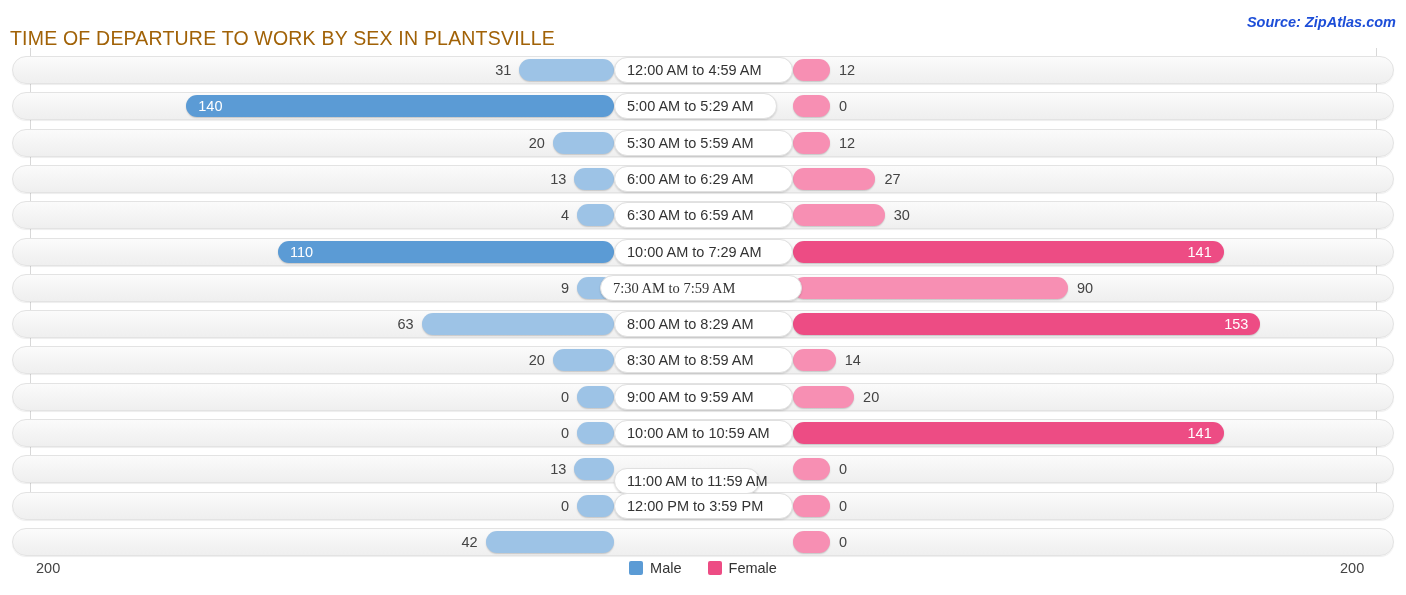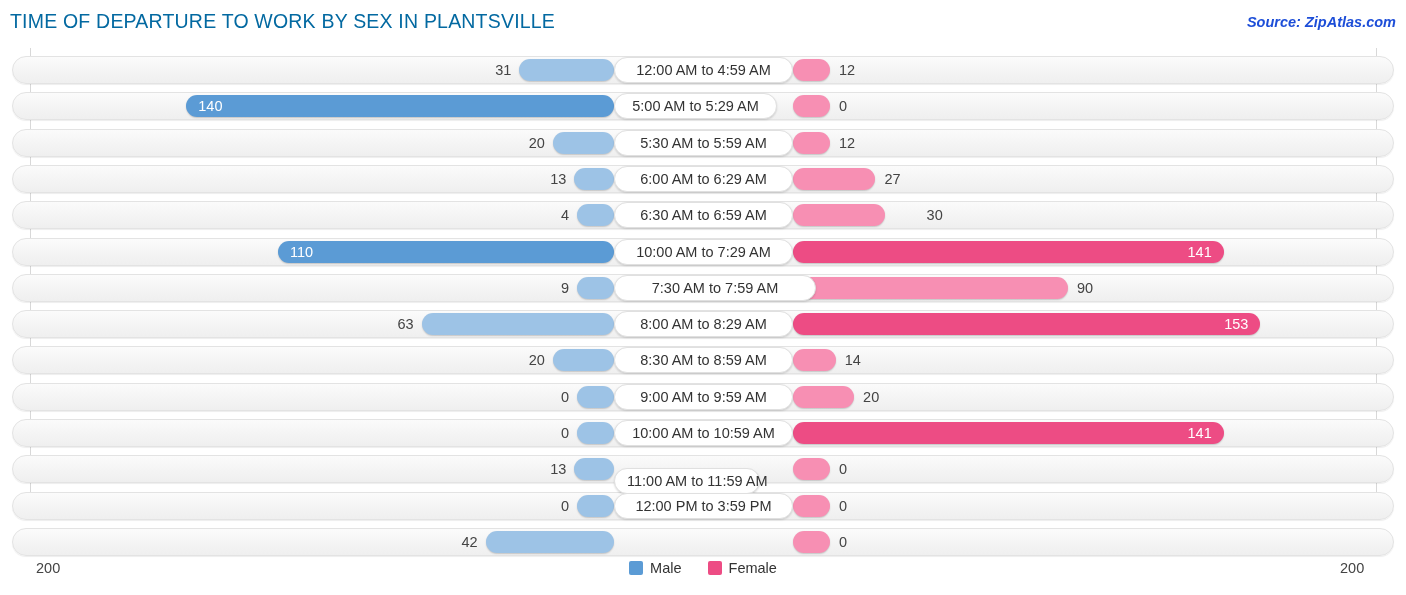--- a/index.html
+++ b/index.html
@@ -16,25 +16,25 @@
     position: relative;
   }
 
   
   #header {
     position: absolute; left: 0; top: 0;
     width: 1406px; height: 46px;
   }
   #chart-title {
     position: absolute;
-    left: 10px; top: 10px;
+    left: 10px; top: 27px;
     font-size: 19.5px;
     font-weight: 400;
     letter-spacing: .2px;
-    color: #0369a1;
+    color: #a16207;
     white-space: nowrap;
   }
   #source-note {
     position: absolute;
     right: 10px; top: 14px;
     font-size: 14.5px;
     font-style: italic;
     font-weight: bold;
     color: #1d4ed8;
     white-space: nowrap;
@@ -102,21 +102,21 @@
 
   
   .cat-pill {
     position: absolute;
     top: 1px;
     height: 26px;
     line-height: 25px;
     background: #ffffff;
     border: 1px solid #e0e0e0;
     border-radius: 13px;
-    text-align: center;
+    text-align: left;
     font-size: 14.5px;
     color: #333;
     white-space: nowrap;
     box-shadow: 0 1px 2px rgba(0,0,0,.14);
     z-index: 5;
     padding: 0 12px;
   }
 
   
   #axis-left, #axis-right {
@@ -190,38 +190,38 @@
         <div class="val out-left" style="left: 472.285px; width: 82px; z-index: 6;">13</div>
         <div class="bar female" style="left: 781px; width: 82.485px;"></div>
         <div class="val out-right" style="left: 872.485px; width: 82px; z-index: 6;">27</div>
         <div class="cat-pill" style="left: 602px; width: 179px;">6:00 AM to 6:29 AM</div>
       </div>
       <div class="row" style="top: 153.2px;">
         <div class="track"></div>
         <div class="bar male" style="left: 565px; width: 37px;"></div>
         <div class="val out-left" style="left: 475px; width: 82px; z-index: 6;">4</div>
         <div class="bar female" style="left: 781px; width: 91.65px;"></div>
-        <div class="val out-right" style="left: 881.65px; width: 82px; z-index: 6; text-align: center;">30</div>
+        <div class="val out-right" style="left: 881.65px; width: 82px; z-index: 6;">30</div>
         <div class="cat-pill" style="left: 602px; width: 179px;">6:30 AM to 6:59 AM</div>
       </div>
       <div class="row" style="top: 189.5px;">
         <div class="track"></div>
         <div class="bar male hi" style="left: 265.95px; width: 336.05px;"></div>
         <div class="val inside" style="left: 277.95px; text-align: center; z-index: 6;">110</div>
         <div class="bar female hi" style="left: 781px; width: 430.755px;"></div>
         <div class="val inside" style="left: 1117.76px; width: 82px; text-align: right; z-index: 6;">141</div>
         <div class="cat-pill" style="left: 602px; width: 179px;">10:00 AM to 7:29 AM</div>
       </div>
       <div class="row" style="top: 225.8px;">
         <div class="track"></div>
         <div class="bar male" style="left: 565px; width: 37px;"></div>
         <div class="val out-left" style="left: 475px; width: 82px; z-index: 6;">9</div>
         <div class="bar female" style="left: 781px; width: 274.95px;"></div>
         <div class="val out-right" style="left: 1064.95px; width: 82px; z-index: 6;">90</div>
-        <div class="cat-pill" style="left: 602px; width: 202px;">7:30 AM to 7:59 AM</div>
+        <div class="cat-pill" style="left: 588px; width: 202px; font-family: Liberation Serif, serif;">7:30 AM to 7:59 AM</div>
       </div>
       <div class="row" style="top: 262.1px;">
         <div class="track"></div>
         <div class="bar male" style="left: 409.535px; width: 192.465px;"></div>
         <div class="val out-left" style="left: 319.535px; width: 82px; z-index: 6;">63</div>
         <div class="bar female hi" style="left: 781px; width: 467.415px;"></div>
         <div class="val inside" style="left: 1154.41px; width: 82px; text-align: right; z-index: 6;">153</div>
         <div class="cat-pill" style="left: 602px; width: 179px;">8:00 AM to 8:29 AM</div>
       </div>
       <div class="row" style="top: 298.4px;">

